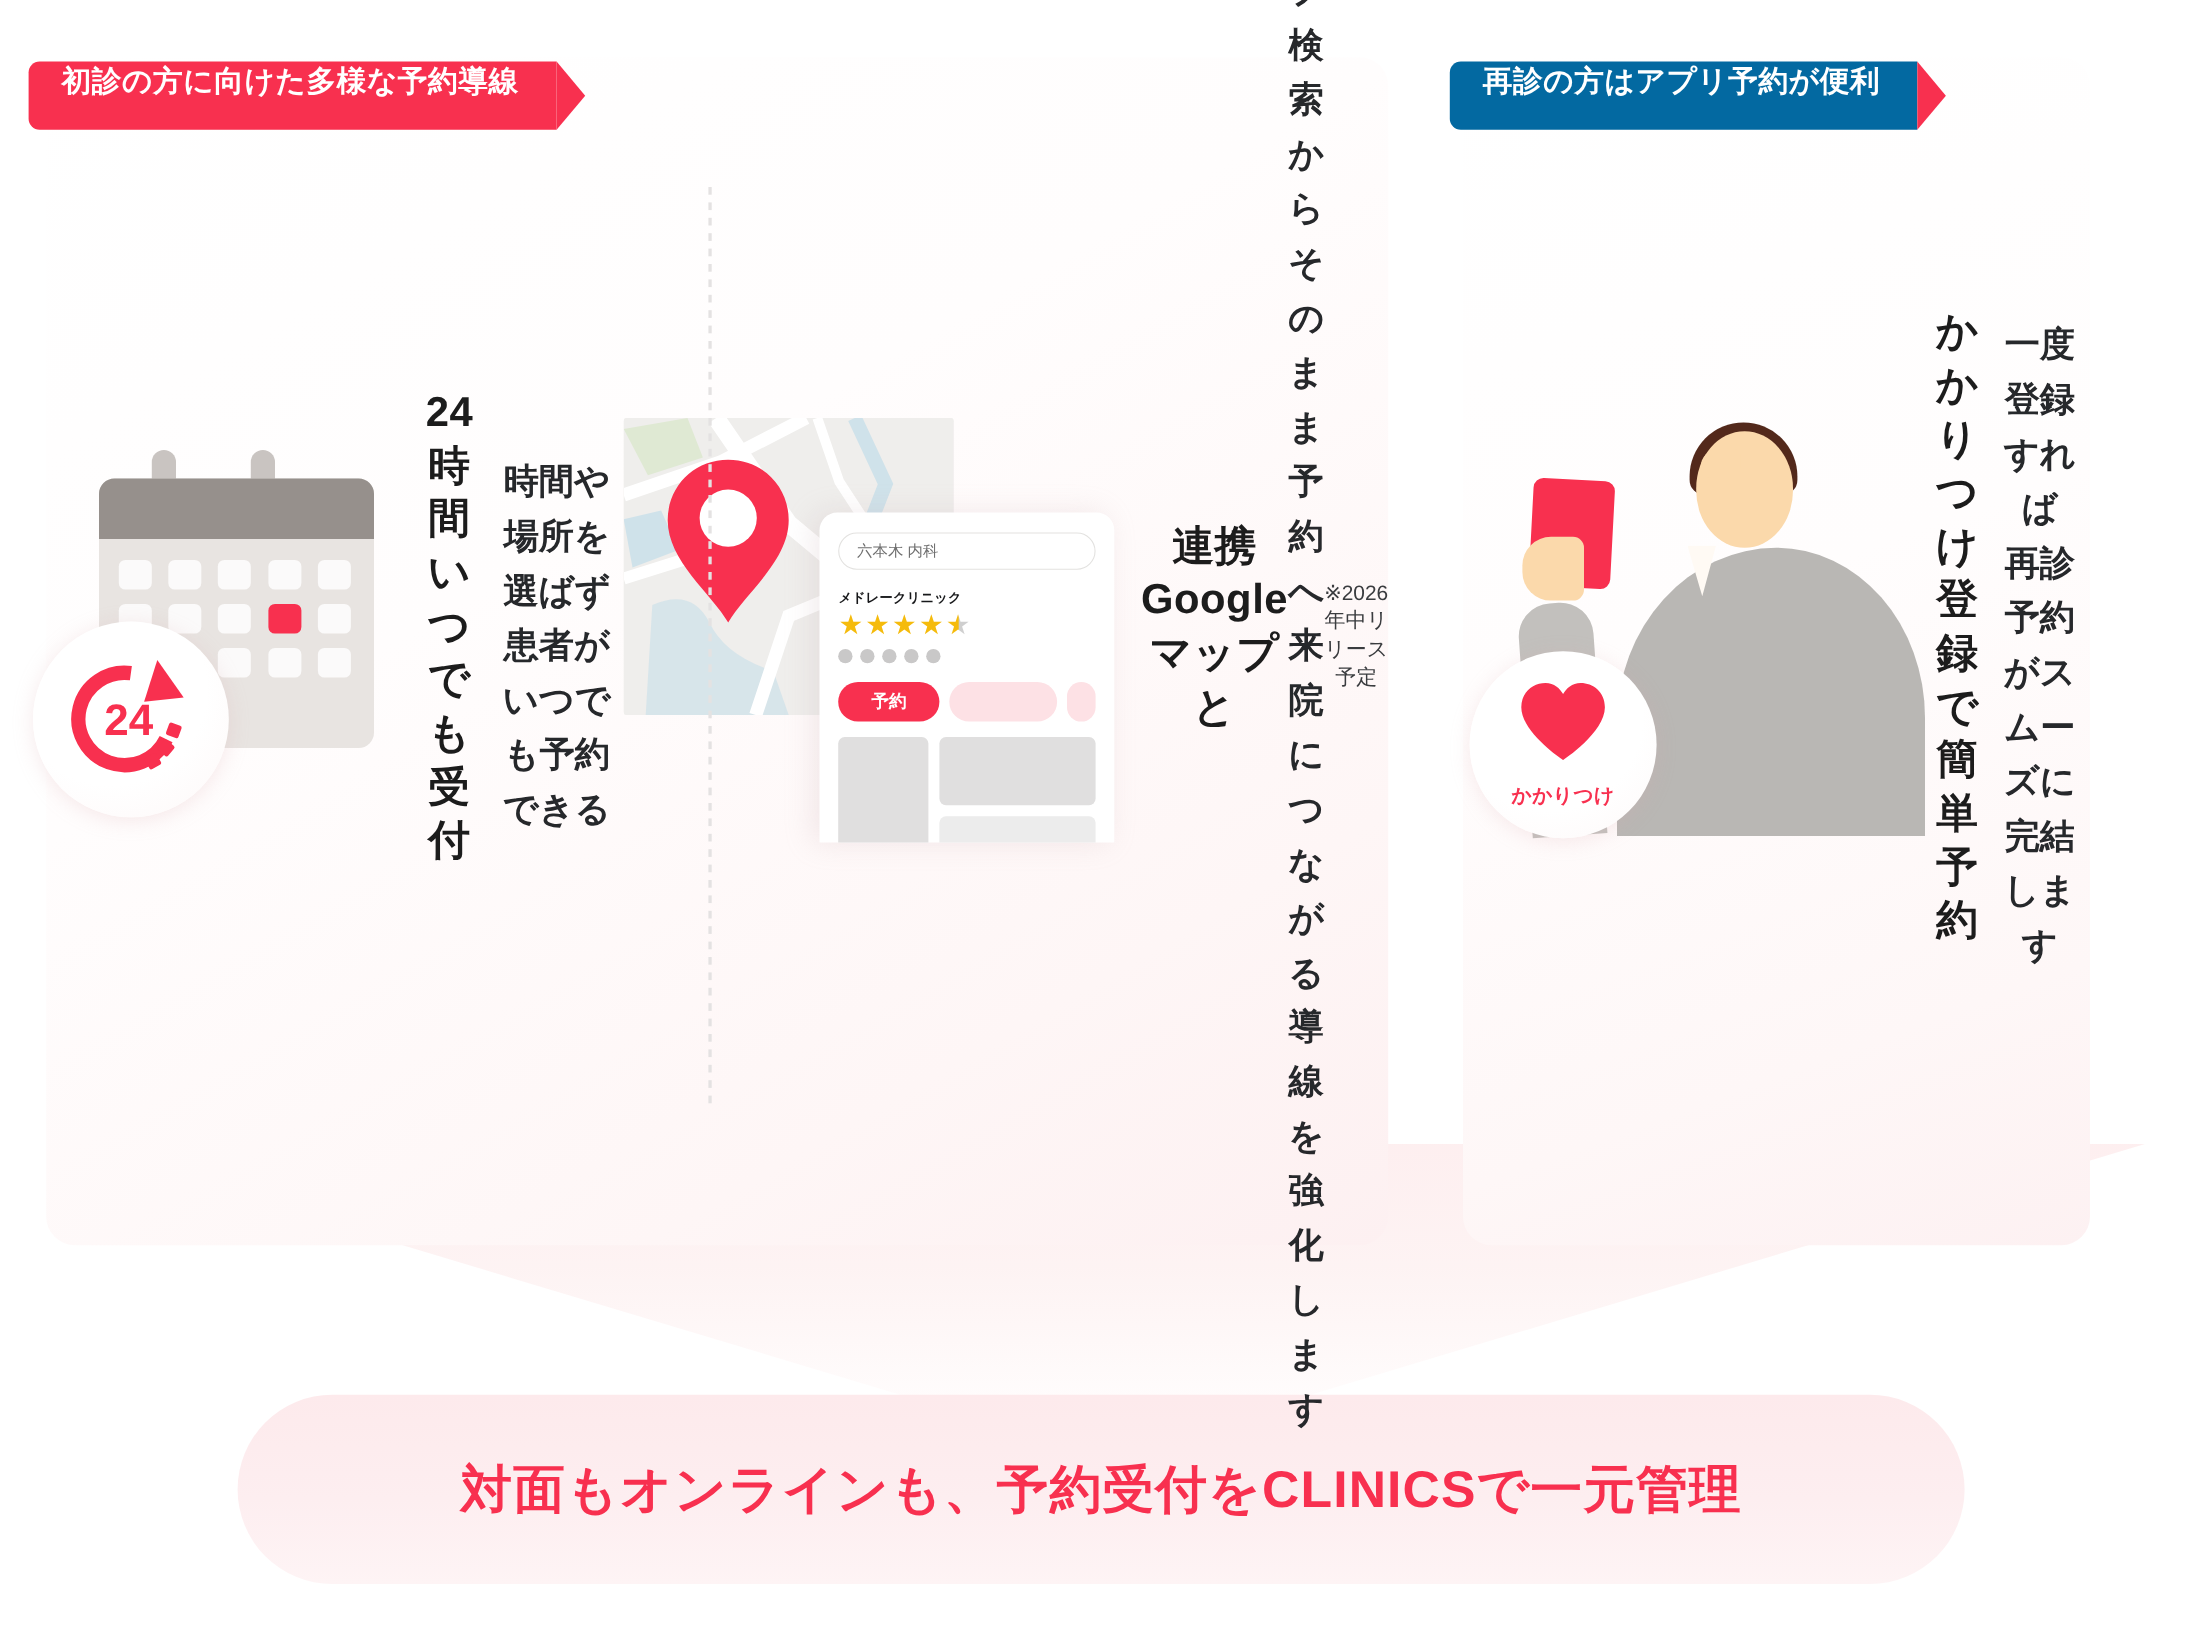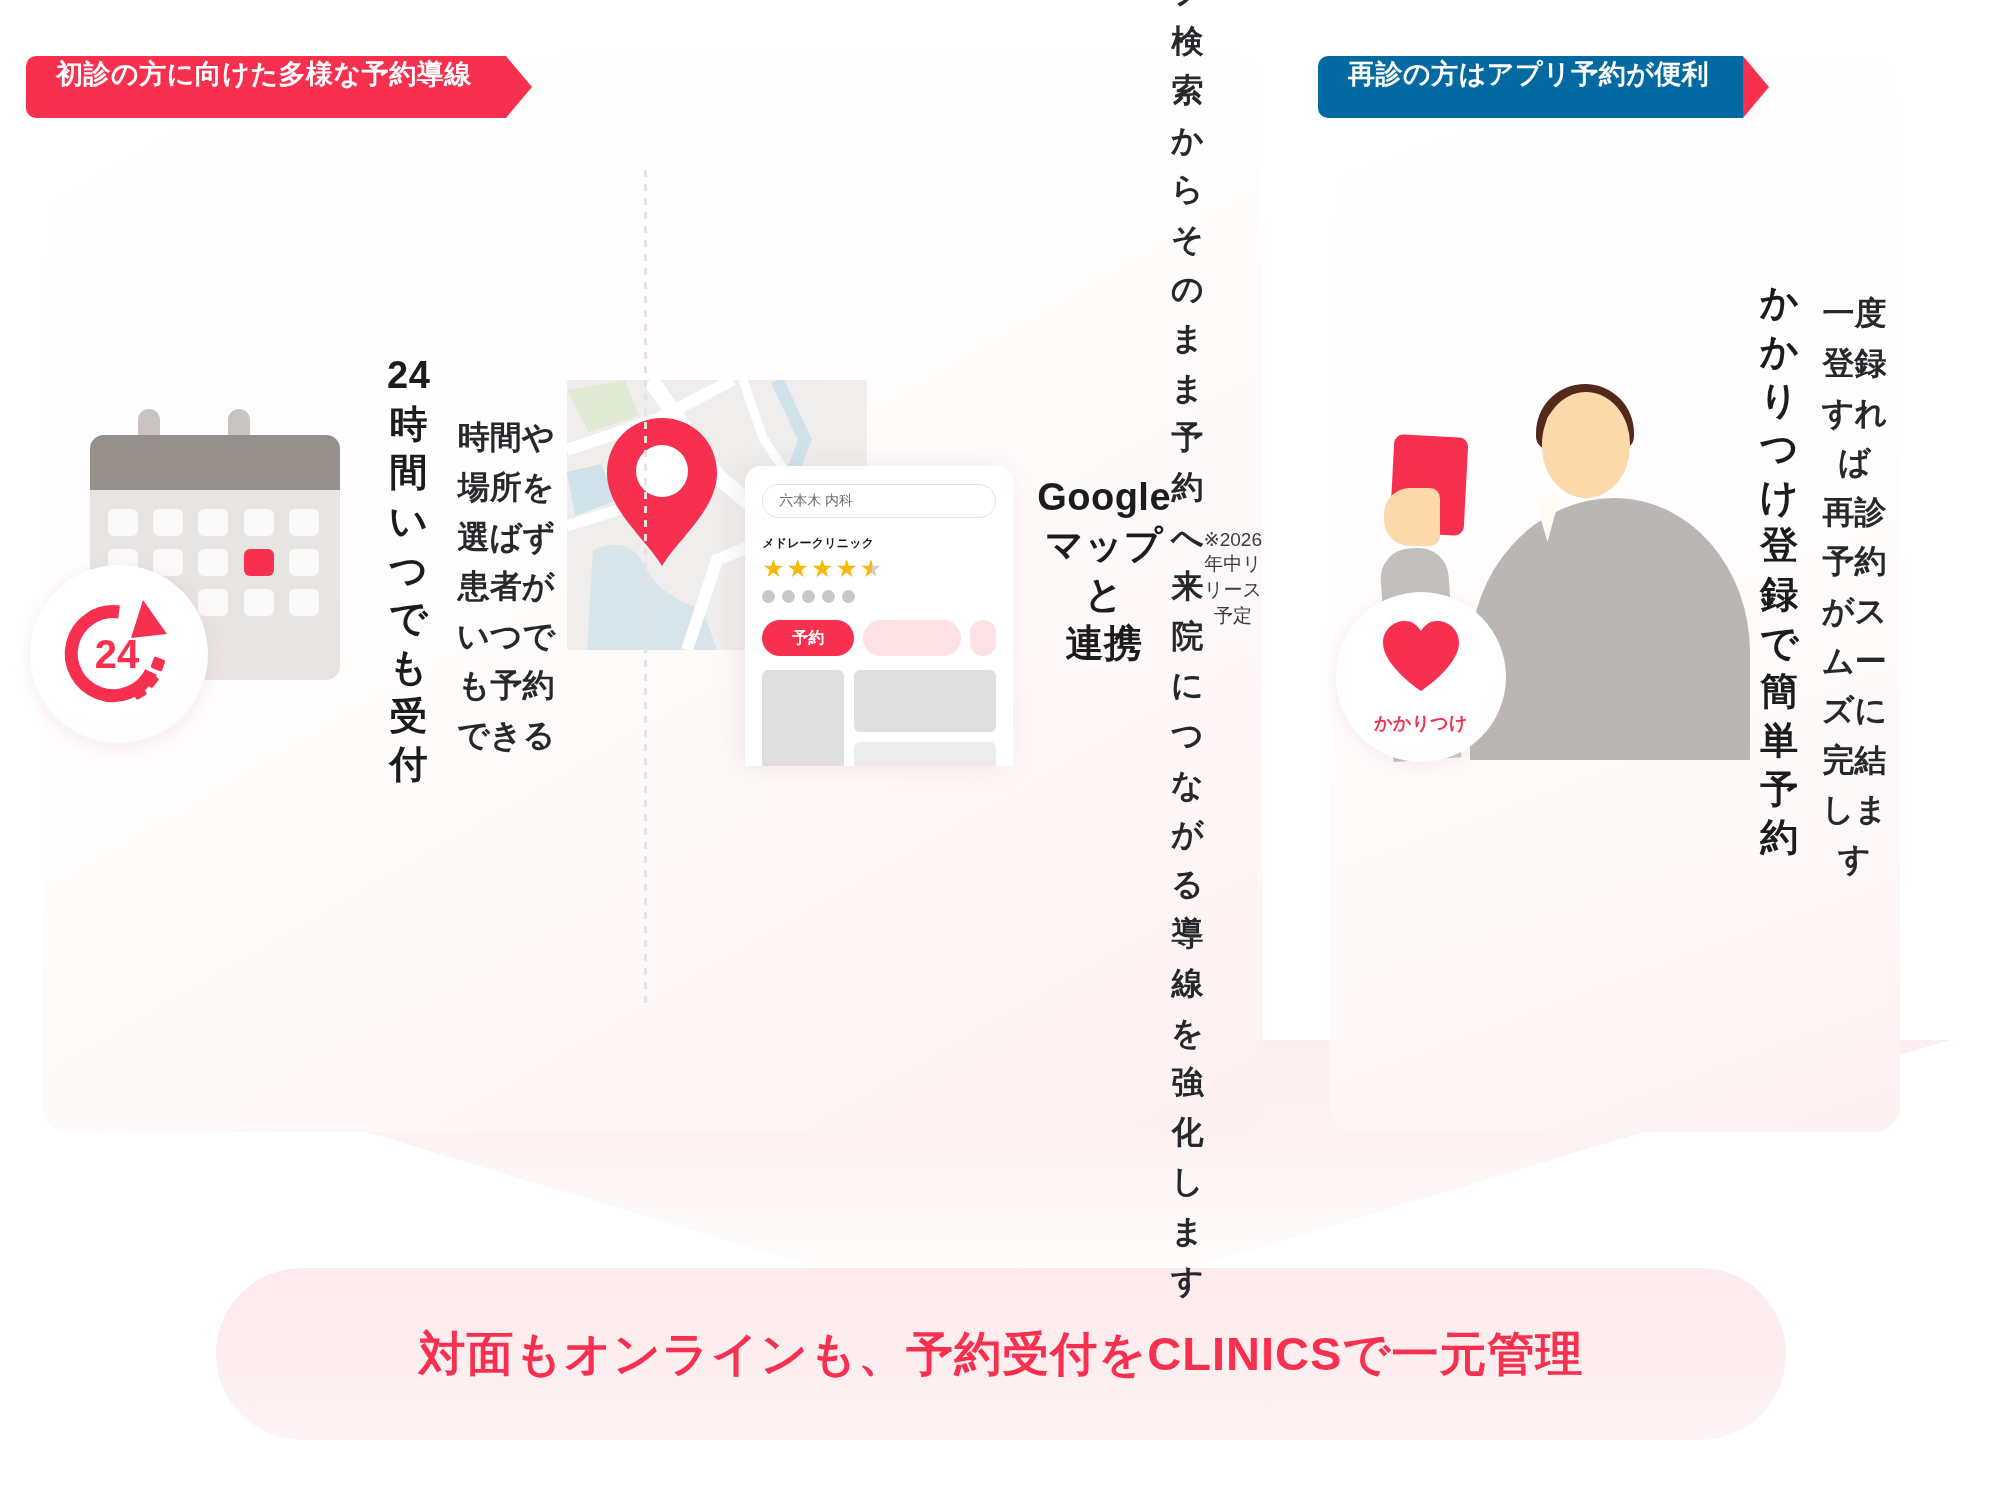--- a/index.html
+++ b/index.html
@@ -413,22 +413,22 @@
               <div class="thumb-l"></div>
               <div class="thumb-col">
                 <div class="thumb-a"></div>
                 <div class="thumb-b"></div>
               </div>
             </div>
           </div>
         </div>
       </div>
       <div class="title">
+        <div>連携</div>
         <div>Googleマップと</div>
-        <div>連携</div>
       </div>
       <div class="desc">
         <div>マップ検索からそのまま予約へ</div>
         <div>来院につながる導線を強化します</div>
       </div>
       <div class="note">※2026年中リリース予定</div>
     </div>
   </div>
 
   <div class="cols" style="left:1330px; width:570px;">

